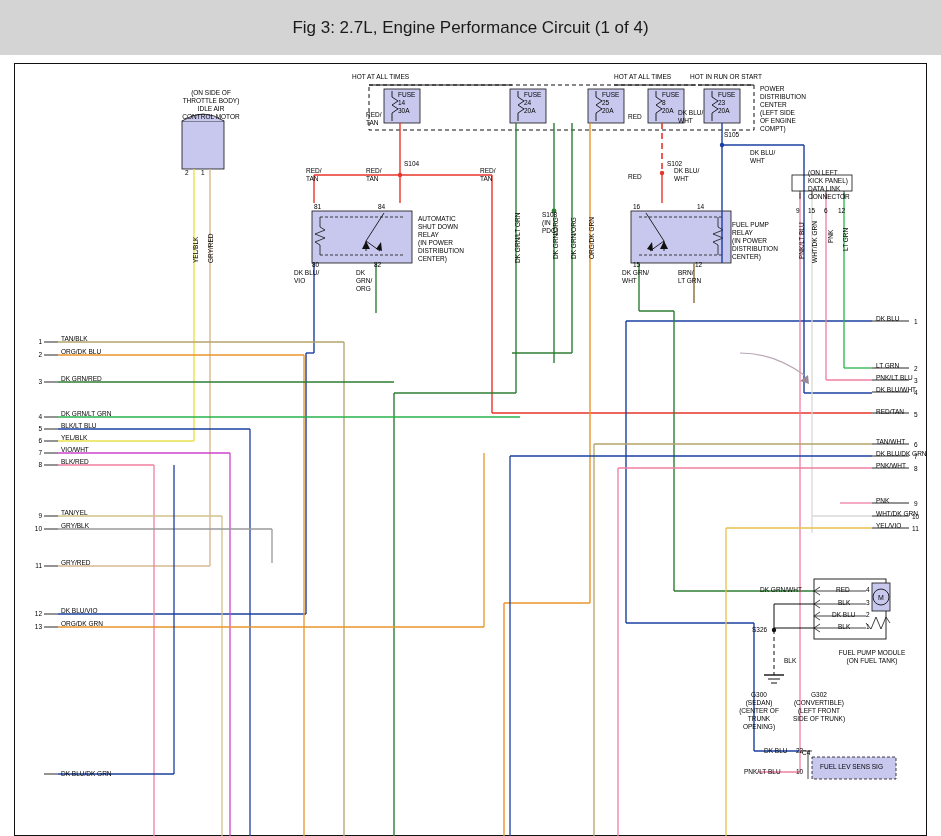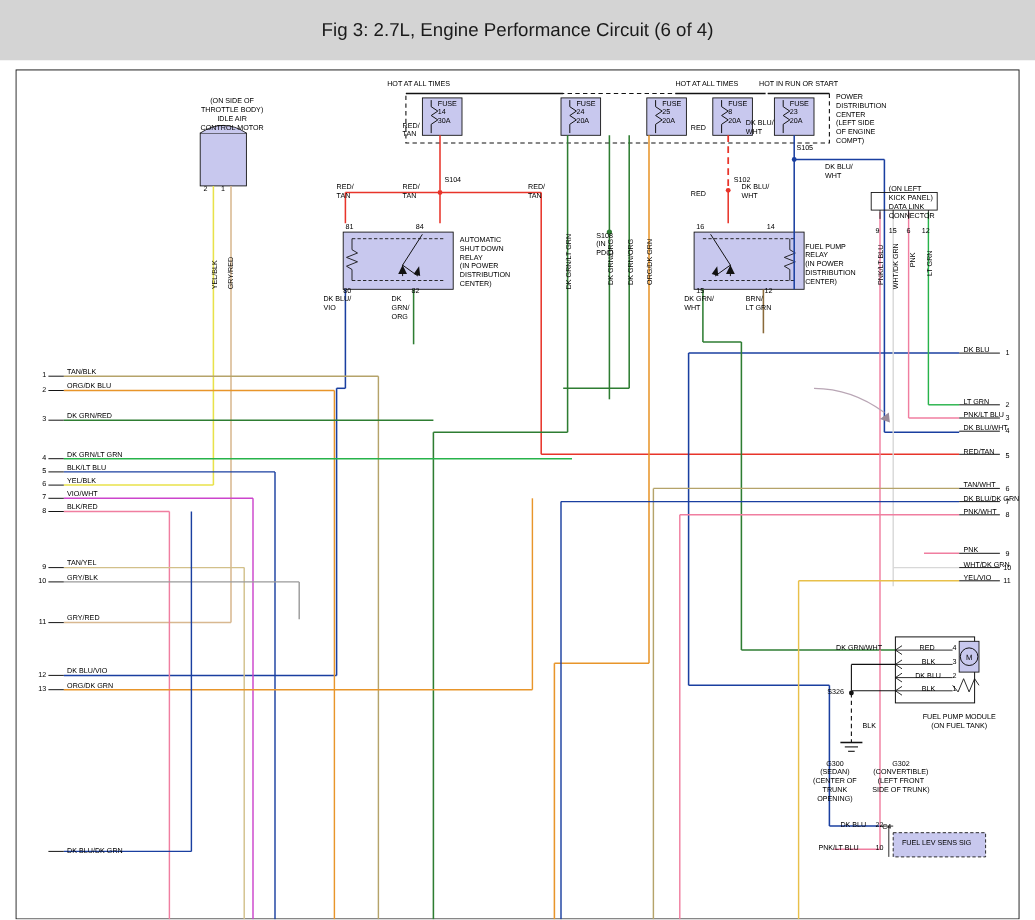--- a/index.html
+++ b/index.html
@@ -53,21 +53,21 @@
   }
   .num{
     position:absolute;
     font-size:6.5px;color:#000;
   }
 </style>
 </head>
 <body>
 
 <div id="header">
-  <div id="header-title">Fig 3: 2.7L, Engine Performance Circuit (6 of 4)</div>
+  <div id="header-title">Fig 3: 2.7L, Engine Performance Circuit (1 of 4)</div>
 </div>
 
 <div id="canvas-wrap">
   <div id="diagram">
 
     <svg id="schematic" width="913" height="773" viewBox="0 0 913 773">
 
       <rect x="0.5" y="0.5" width="912" height="772" fill="none" stroke="#111" stroke-width="1"></rect>
 
       <rect x="355" y="22" width="385" height="45" fill="none" stroke="#111" stroke-width="1" stroke-dasharray="4,3"></rect>

